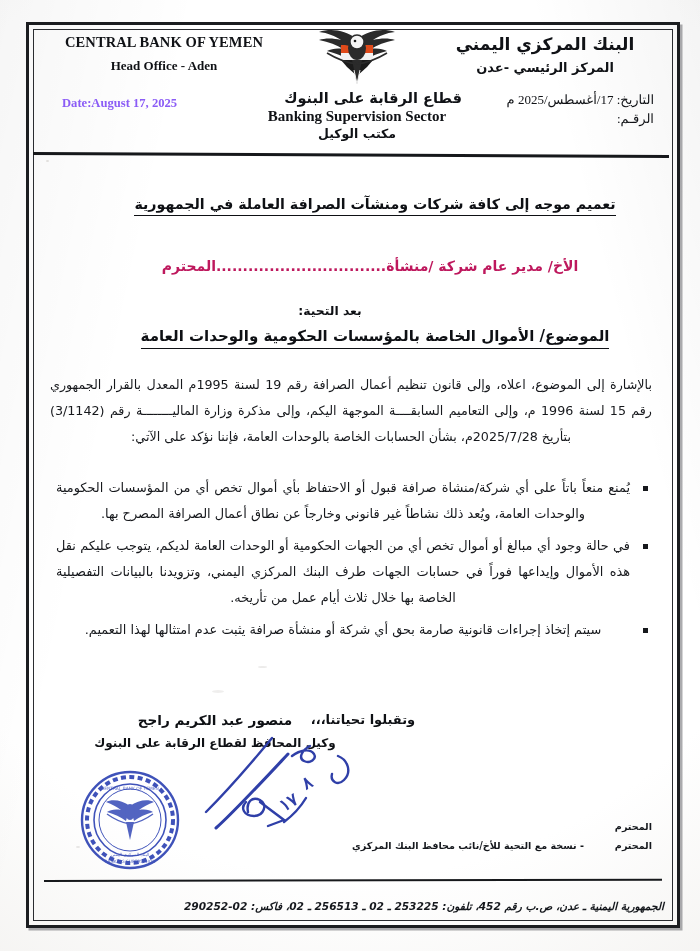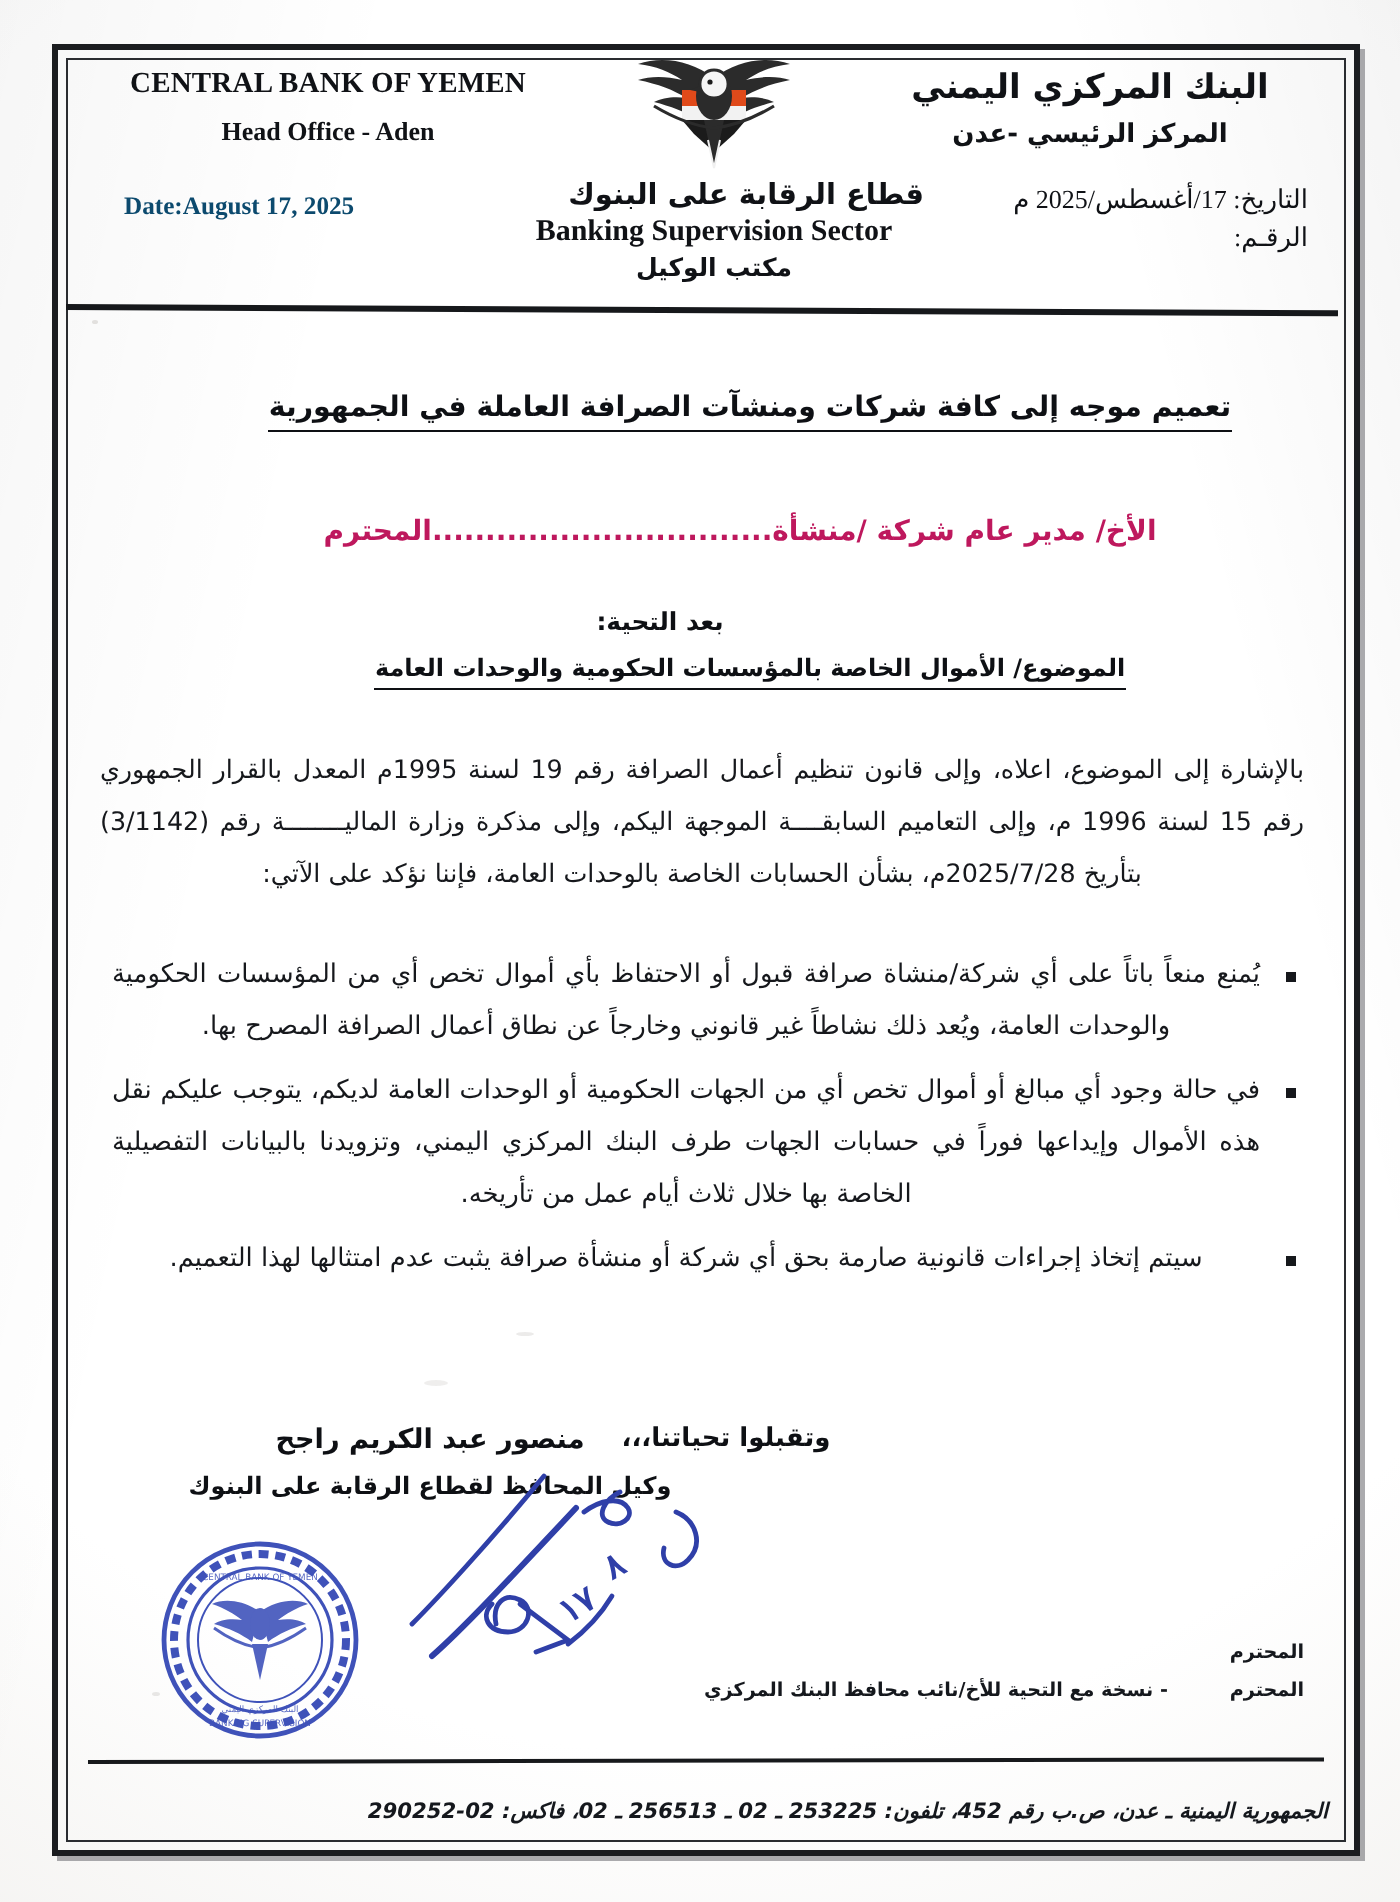--- a/index.html
+++ b/index.html
@@ -92,21 +92,21 @@
     margin-top: 7px;
     color: #101216;
   }
   .hdr-left .datebox {
     margin-top: 21px;
     text-align: left;
     padding-left: 18px;
     font-weight: bold;
     font-size: 12.6px;
     line-height: 1.42;
-    color: #0c4a6e;
+    color: #8b5cf6;
   }
 
   .hdr-center {
     position: absolute;
     left: 252px;
     top: 26px;
     width: 210px;
     text-align: center;
   }
   .emblem-wrap{
@@ -213,21 +213,21 @@
 
   .subject {
     position: absolute;
     right: 45px;
     top: 327px;
     width: 560px;
     text-align: center;
     direction: rtl;
     font-family: "DejaVu Sans", "Liberation Sans", sans-serif;
     font-weight: bold;
-    font-size: 12px;
+    font-size: 15px;
     color: #0e1014;
   }
   .subject u { text-decoration: none; border-bottom: 1.6px solid #0e1014; padding-bottom: 3px; }
 
   .para {
     position: absolute;
     right: 48px;
     top: 372px;
     width: 602px;
     direction: rtl;

